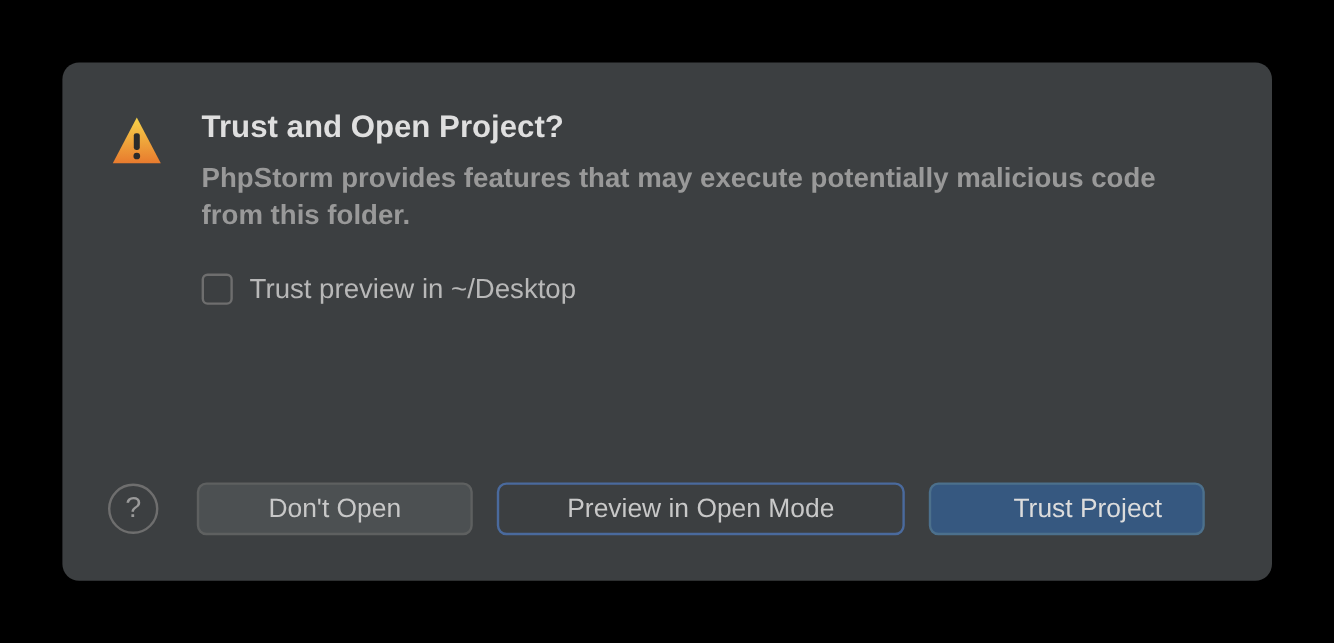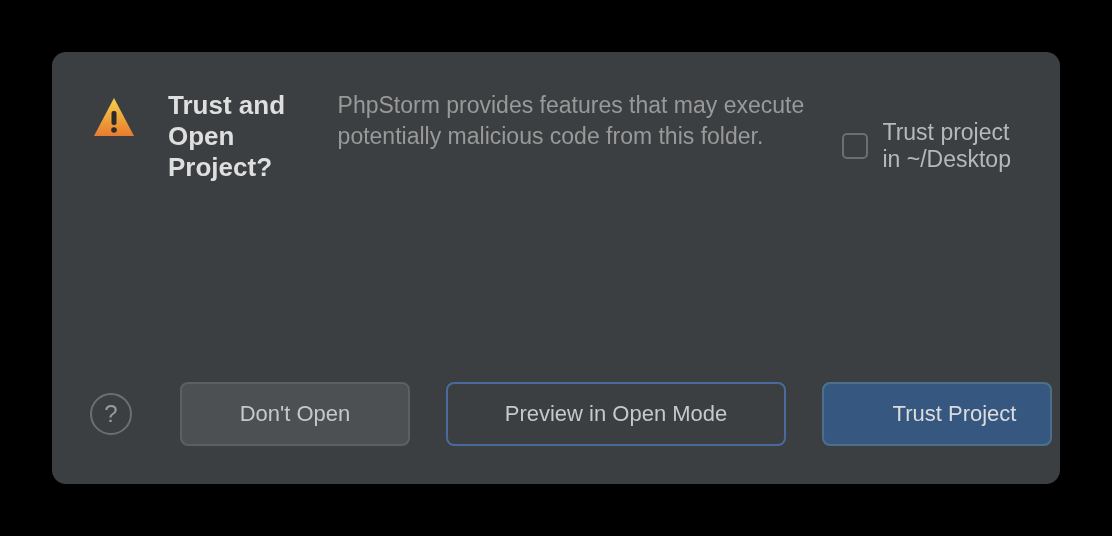--- a/index.html
+++ b/index.html
@@ -31,33 +31,34 @@
       align-items: flex-start;
       gap: 30px;
     }
     .warning-icon {
       flex-shrink: 0;
       margin-top: 4px;
     }
     .content {
       flex: 1;
       display: flex;
-      flex-direction: row;
+      flex-direction: column;
     }
     .title {
       color: #dfdfdf;
       font-size: 26px;
       font-weight: 700;
       margin-bottom: 12px;
     }
     .body-text {
       color: #999999;
       font-size: 23px;
       line-height: 1.35;
       margin-bottom: 26px;
+      font-weight: bold;
     }
     .checkbox-row {
       display: flex;
       align-items: center;
       gap: 14px;
       margin-top: 6px;
     }
     .checkbox {
       width: 26px;
       height: 26px;
@@ -92,29 +93,28 @@
       cursor: pointer;
       flex-shrink: 0;
       margin-right: 8px;
     }
     .buttons {
       display: flex;
       gap: 20px;
       flex: 1;
     }
     .btn {
-      height: 64px;
+      height: 44px;
       border-radius: 8px;
       font-size: 22px;
       cursor: pointer;
       display: flex;
       align-items: center;
       justify-content: center;
       border: 2px solid transparent;
-      margin-left: 16px;
     }
     .btn-secondary {
       width: 230px;
       background: #4c5052;
       border-color: #5e6060;
       color: #c8c8c8;
     }
     .btn-outlined {
       width: 340px;
       background: #3c3f41;
@@ -145,21 +145,21 @@
         <path d="M24 4 L44 42 L4 42 Z" fill="url(#warnGrad)" stroke="none"></path>
         <rect x="21.5" y="17" width="5" height="14" rx="2" fill="#2b2b2b"></rect>
         <circle cx="24" cy="36" r="2.8" fill="#2b2b2b"></circle>
       </svg>
     </div>
     <div class="content">
       <div class="title">Trust and Open Project?</div>
       <div class="body-text">PhpStorm provides features that may execute potentially malicious code from this folder.</div>
       <div class="checkbox-row">
         <div class="checkbox"></div>
-        <div class="checkbox-label">Trust project in ~/Desktop</div>
+        <div class="checkbox-label">Trust preview in ~/Desktop</div>
       </div>
     </div>
   </div>
   <div class="bottom-row">
     <div class="help-icon">?</div>
     <div class="buttons">
       <div class="btn btn-secondary">Don't Open</div>
       <div class="btn btn-outlined">Preview in Open Mode</div>
       <div class="btn btn-primary">Trust Project</div>
     </div>

